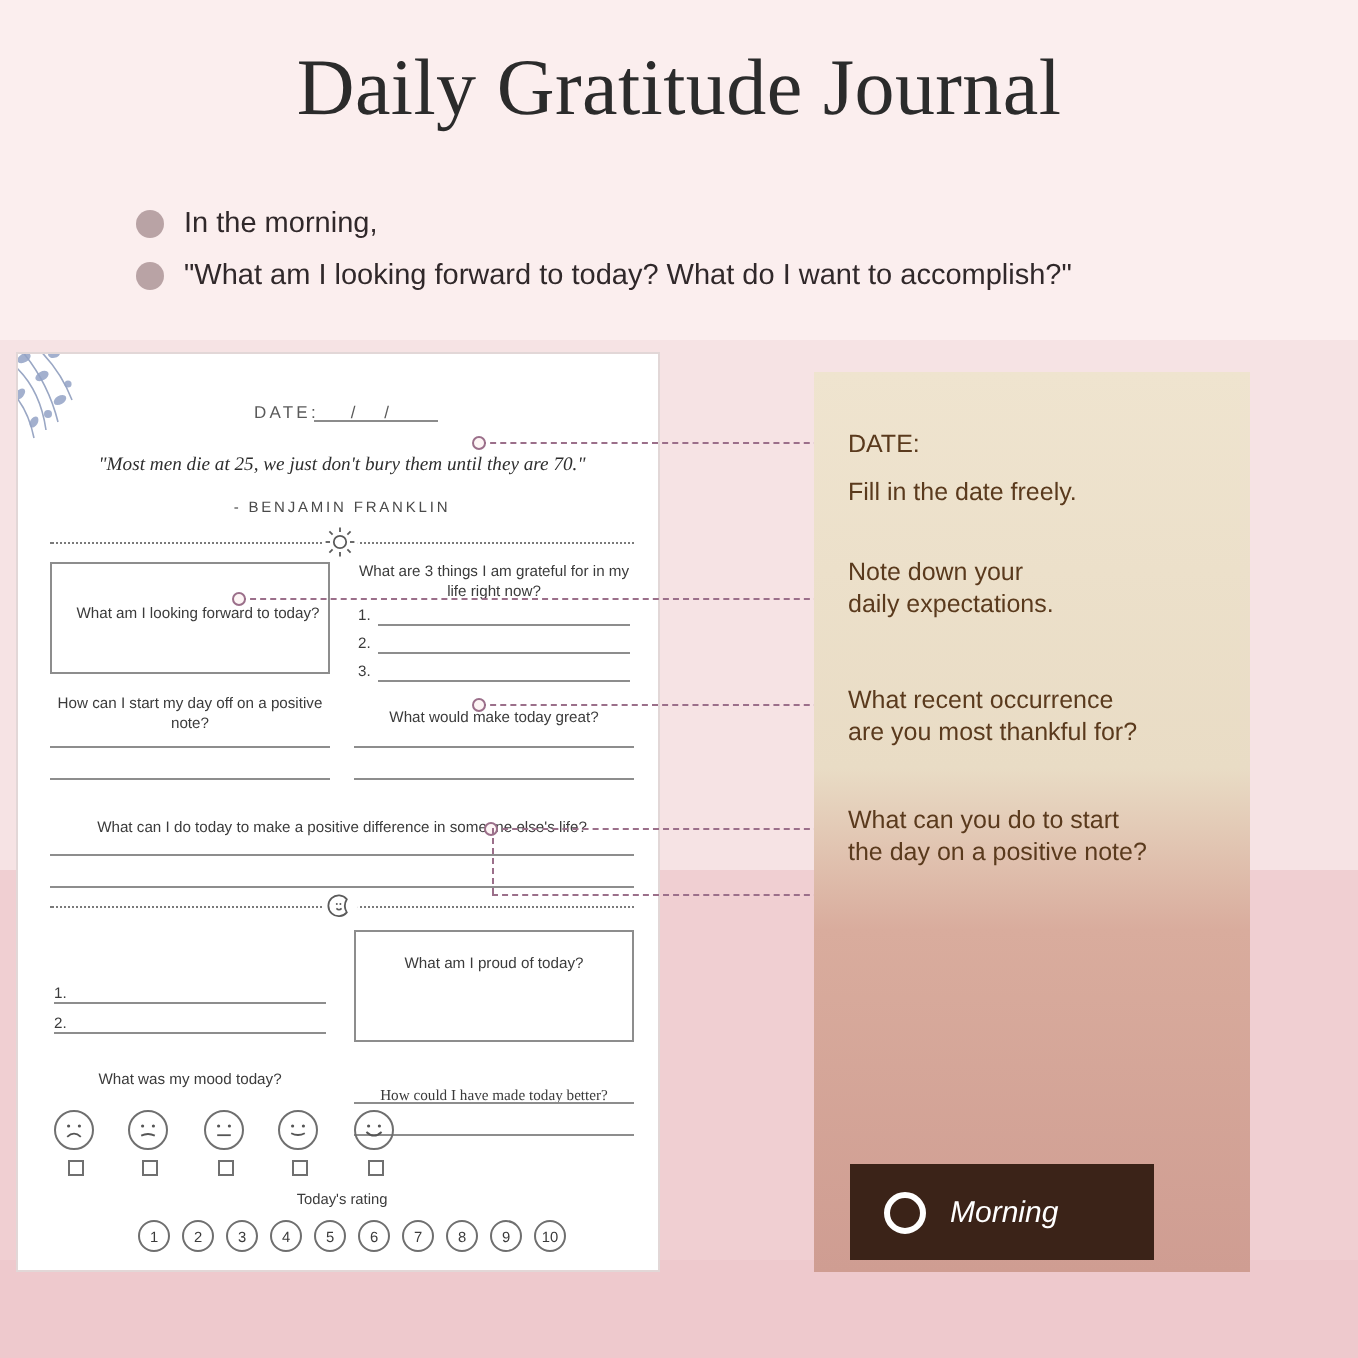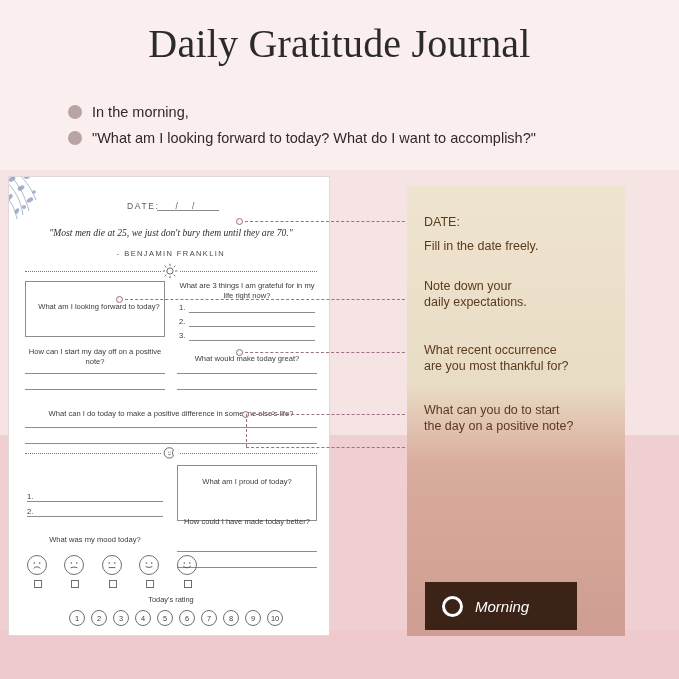--- a/index.html
+++ b/index.html
@@ -266,21 +266,21 @@
   <div class="numlist" style="top:315px; left:18px;">1.</div>
   <div class="uline" style="top:324px; left:18px; width:136px;"></div>
   <div class="numlist" style="top:330px; left:18px;">2.</div>
   <div class="uline" style="top:339px; left:18px; width:136px;"></div>
 
   <div class="q-label" style="top:300px; left:168px; width:140px;">What am I proud of today?</div>
   <div class="box" style="top:288px; left:168px; width:140px; height:56px;"></div>
 
   <div class="q-label" style="top:358px; left:16px; width:140px;">What was my mood today?</div>
 
-  <div class="q-label" style="top:340px; left:168px; width:140px;">How could I have made today better?</div>
+  <div class="q-label" style="top:366px; left:168px; width:140px;font-family:Liberation Serif, serif;">How could I have made today better?</div>
   <div class="uline" style="top:374px; left:168px; width:140px;"></div>
   <div class="uline" style="top:390px; left:168px; width:140px;"></div>
 
   <div class="faces" style="top:378px; left:18px;">
     <span class="face">
       <svg width="18" height="18" viewBox="0 0 18 18" style="position:absolute;left:0;top:0">
         <circle cx="6.3" cy="7" r="0.8" fill="#555"></circle>
           <circle cx="11.7" cy="7" r="0.8" fill="#555"></circle>
         <path d="M5.6 12.4 q3.4 -3.2 6.8 0" fill="none" stroke="#555" stroke-width="0.9"></path>
       </svg>

